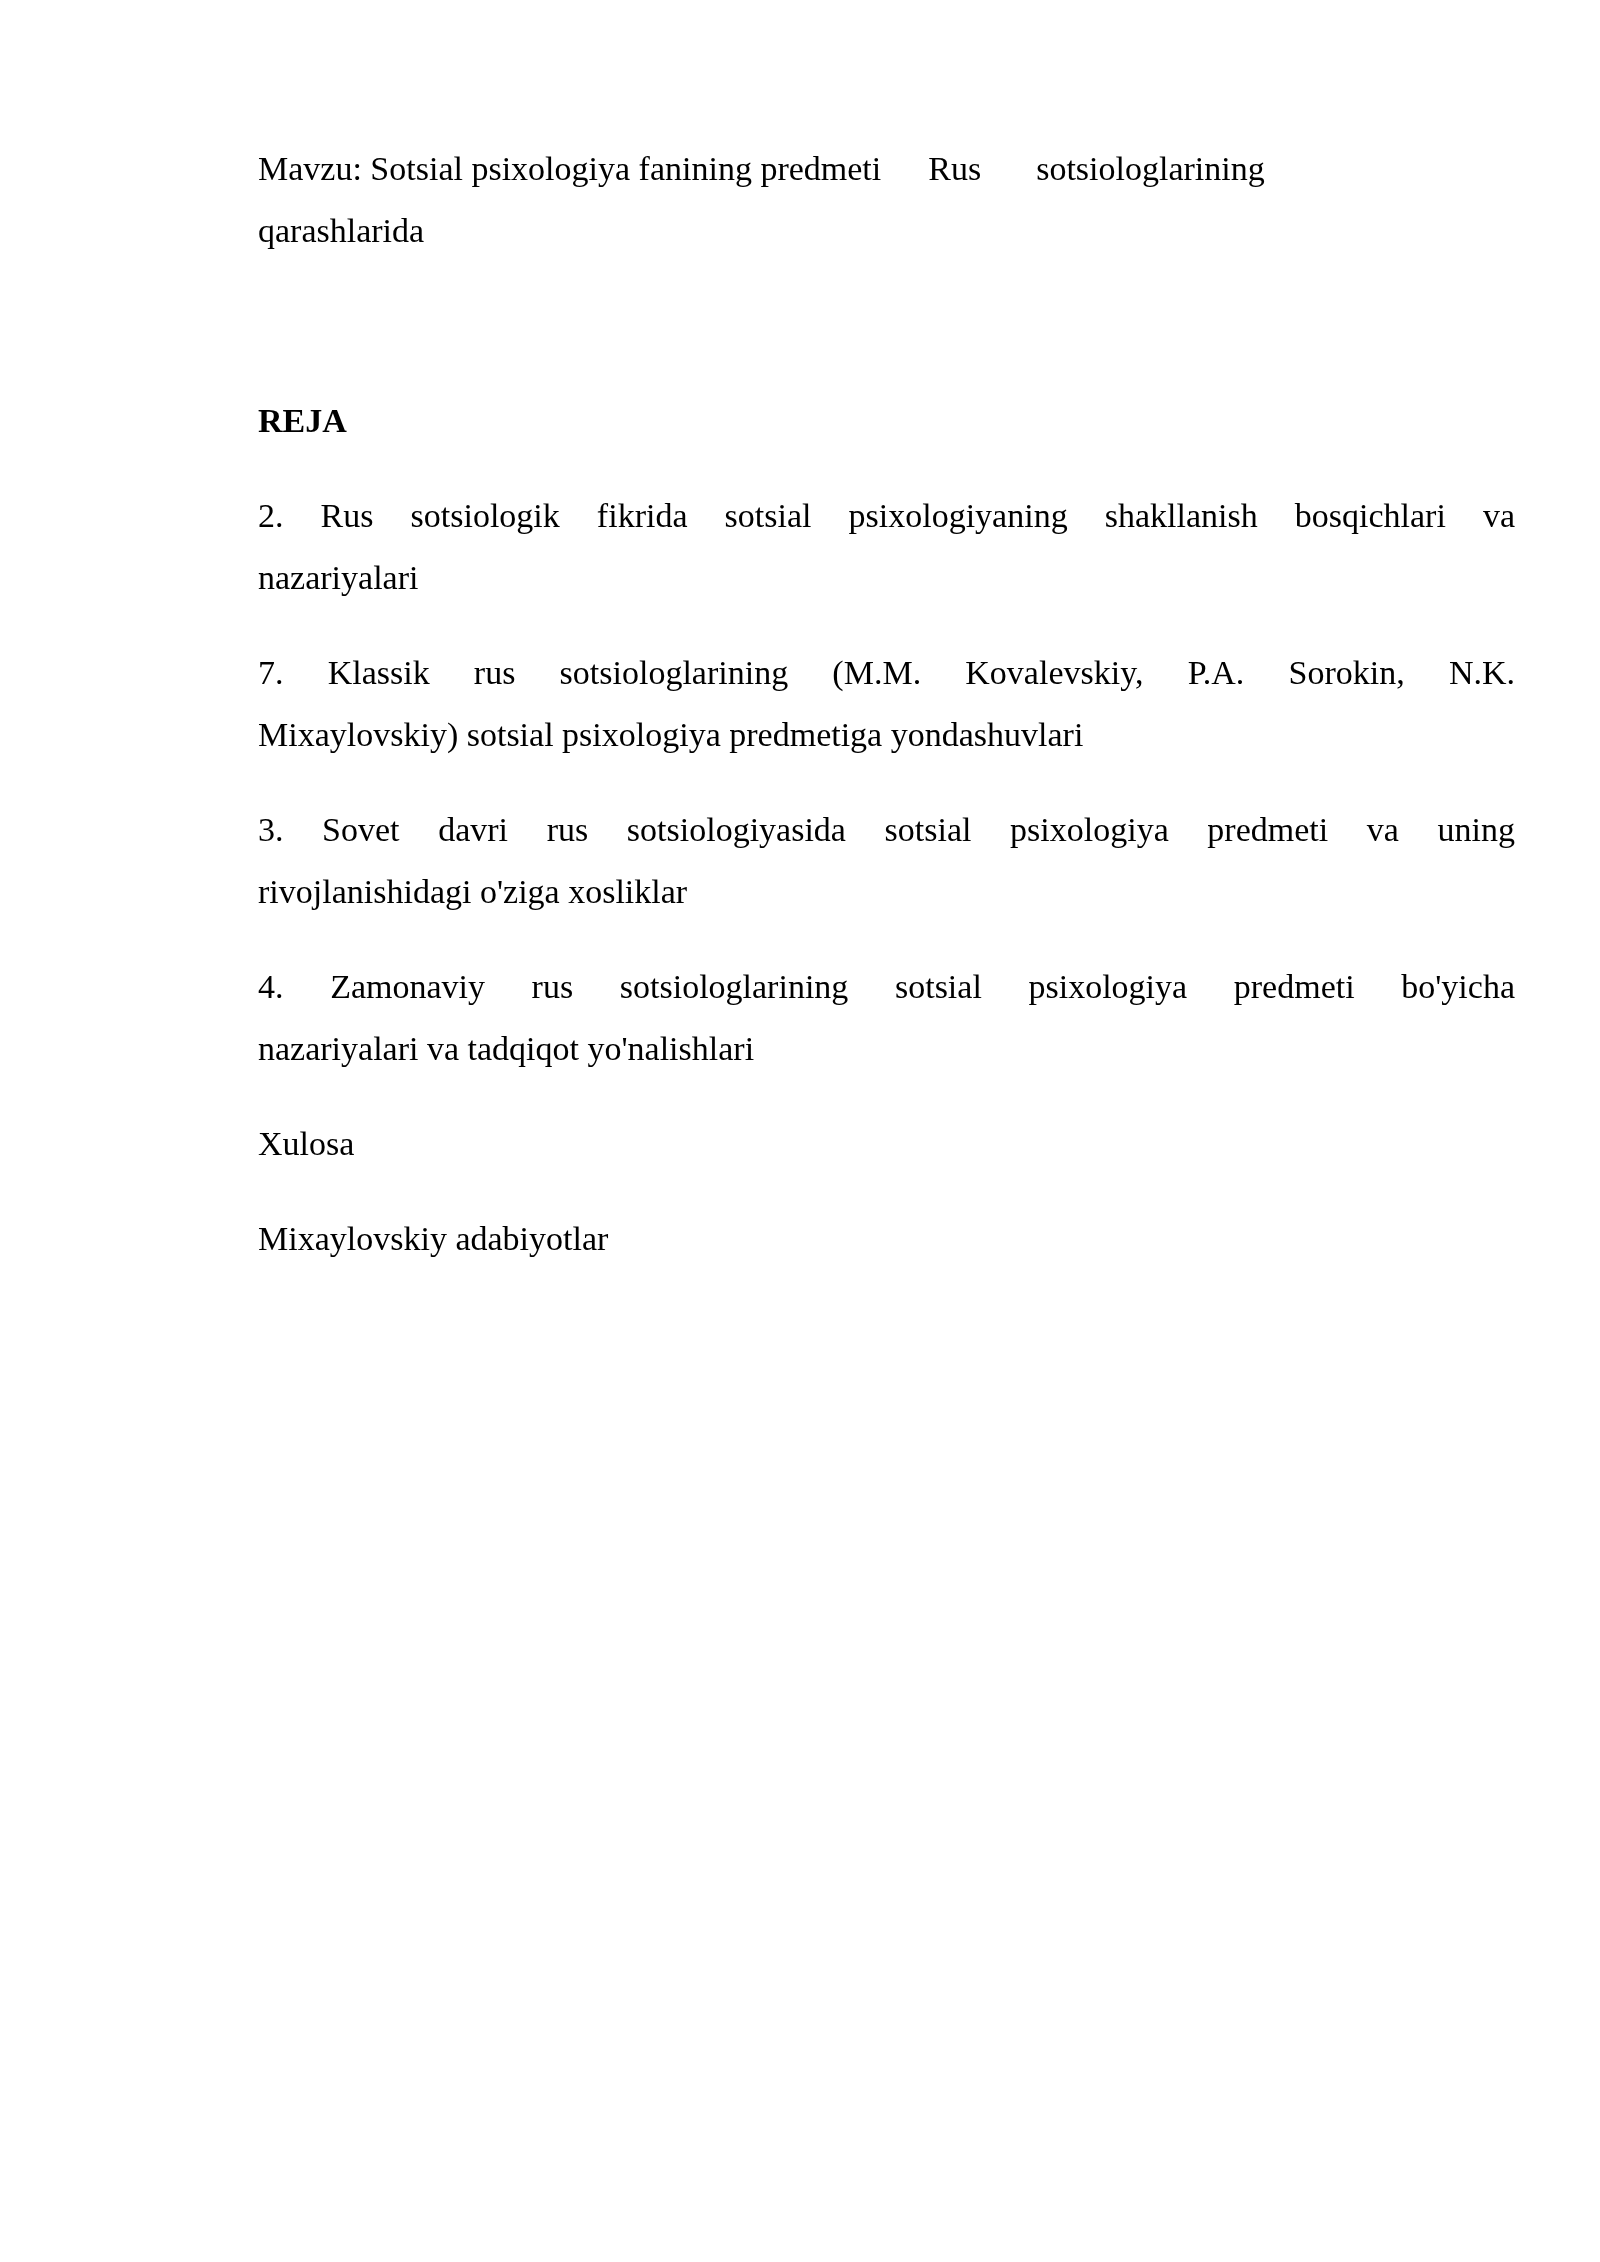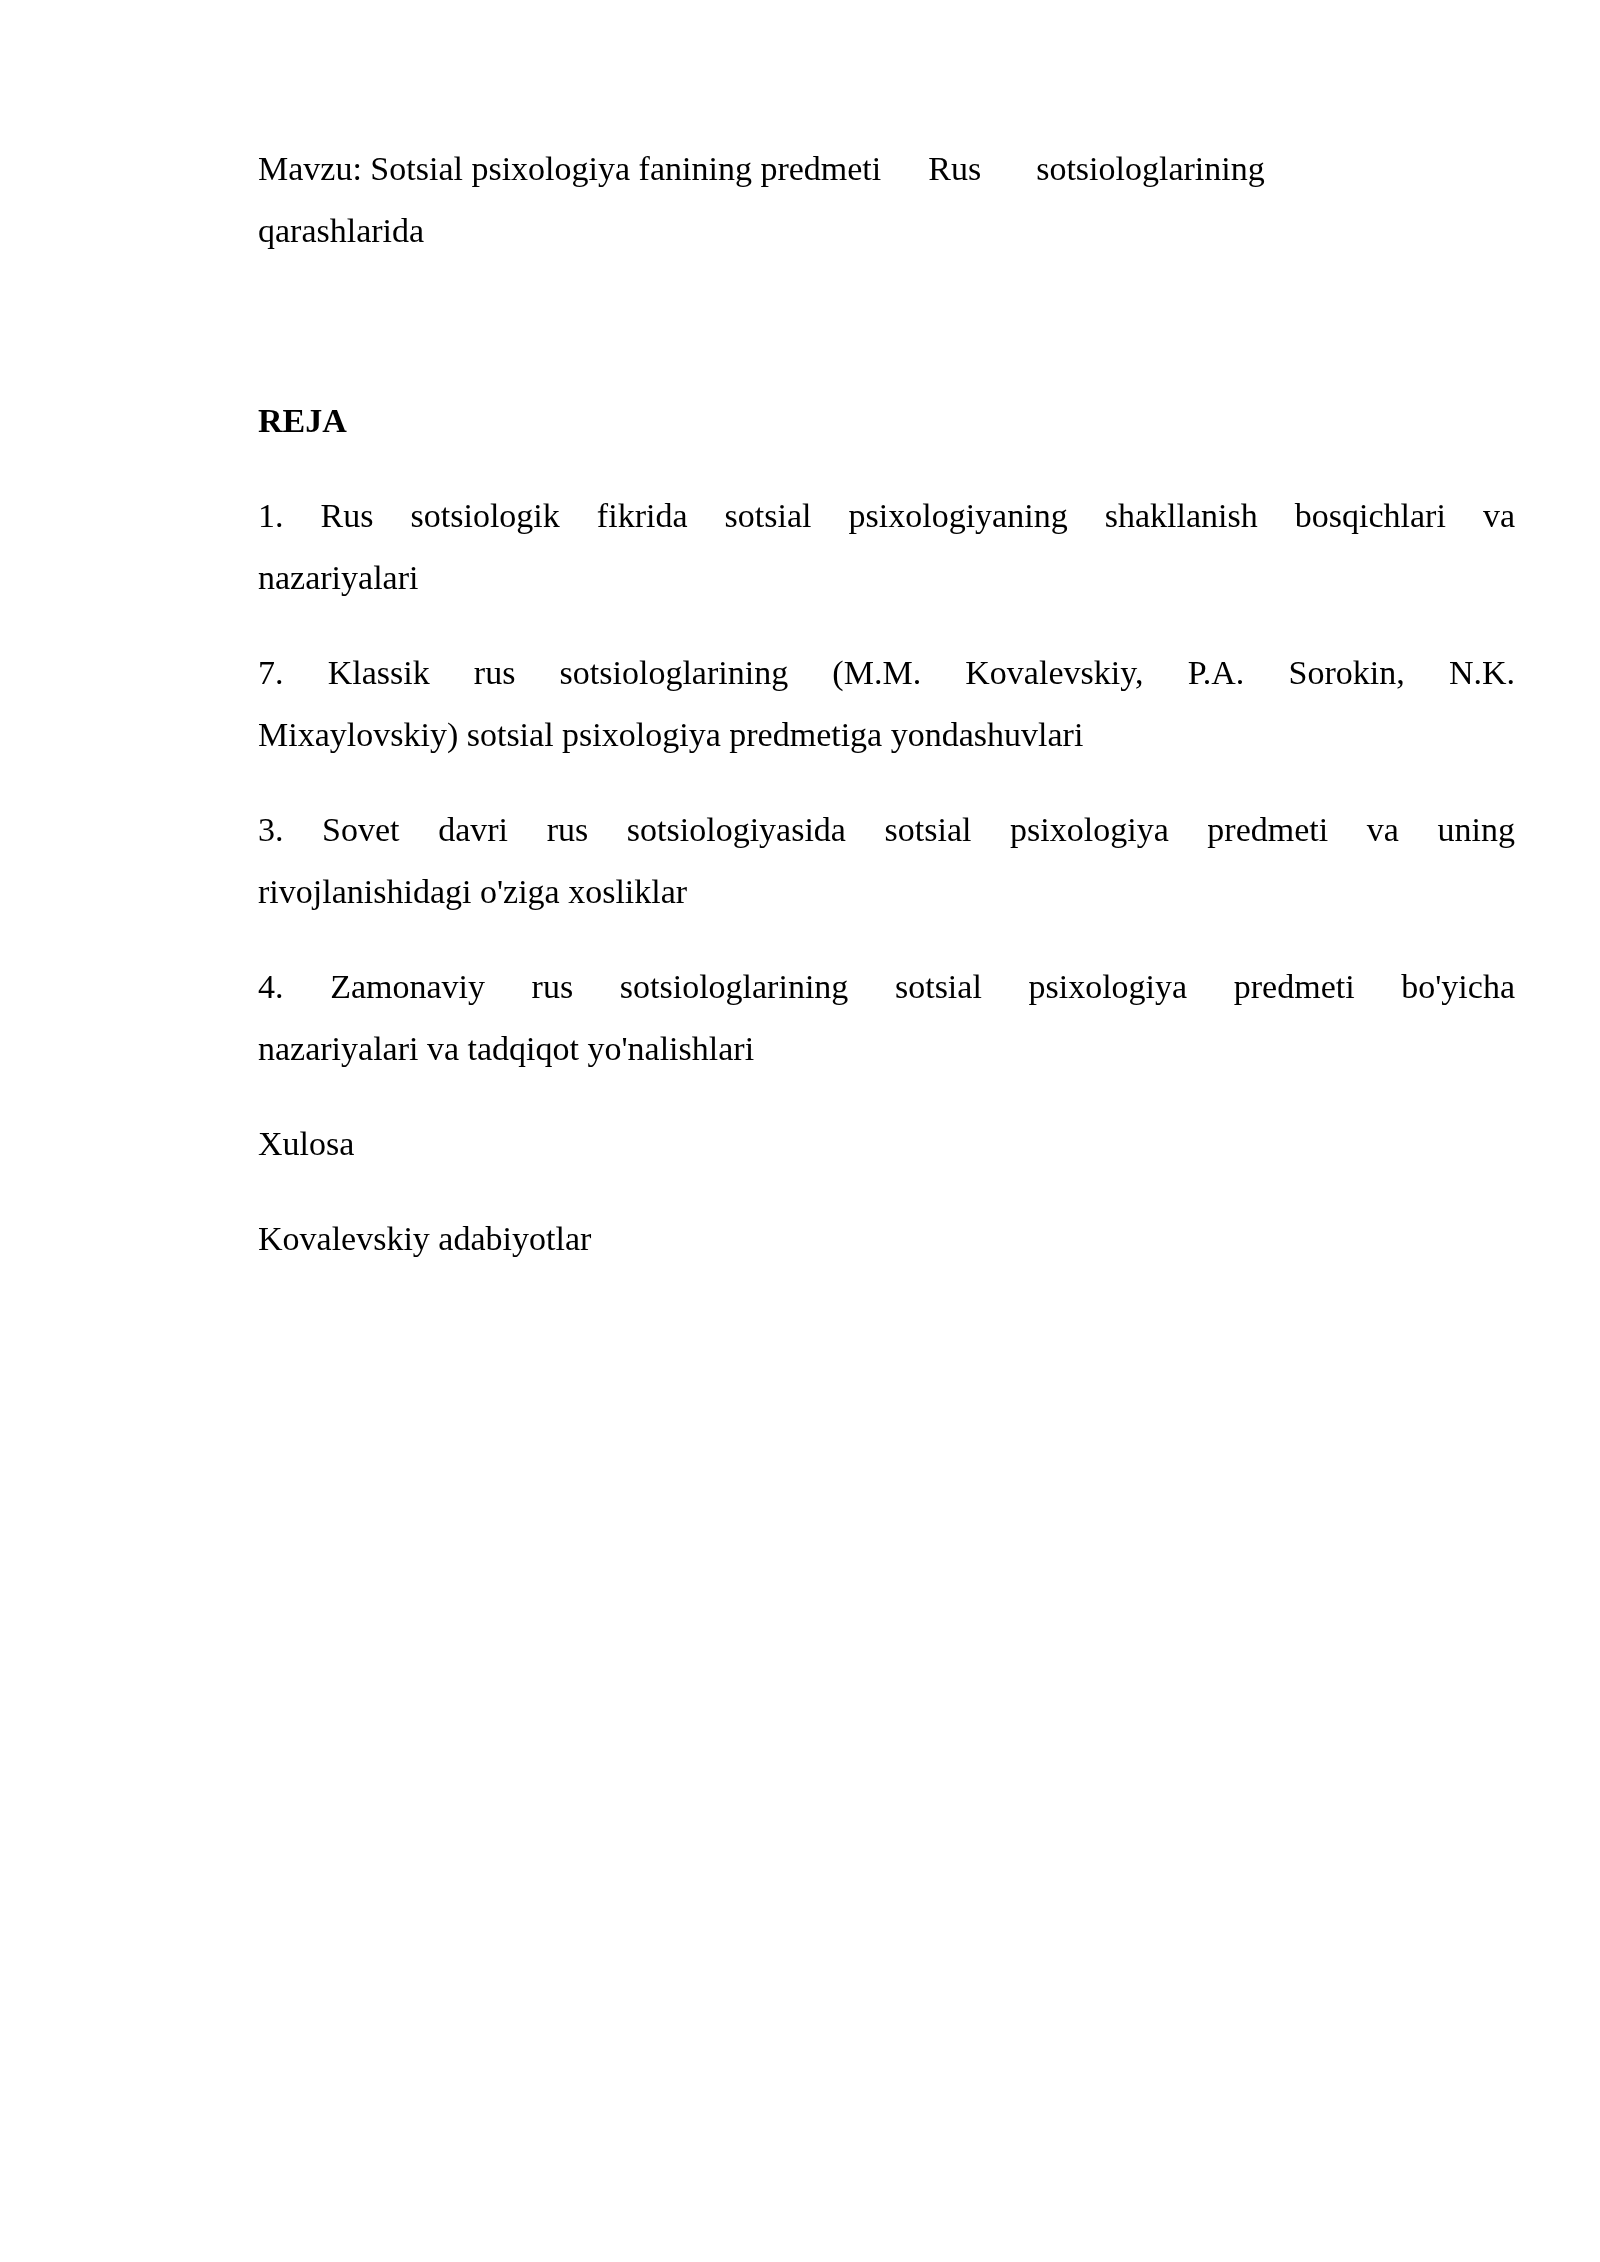--- a/index.html
+++ b/index.html
@@ -57,36 +57,36 @@
     <div class="line"><span>Mavzu: Sotsial psixologiya fanining predmeti</span><span class="tab tab1"></span><span>Rus</span><span class="tab tab2"></span><span>sotsiologlarining</span></div>
     <div class="line">qarashlarida</div>
   </div>
 
   <div class="empty-line"></div>
 
   <div class="para heading">REJA</div>
 
 
   <div class="para">
-    <div class="line just">1. Rus sotsiologik fikrida sotsial psixologiyaning shakllanish bosqichlari va</div>
+    <div class="line just">2. Rus sotsiologik fikrida sotsial psixologiyaning shakllanish bosqichlari va</div>
     <div class="line">nazariyalari</div>
   </div>
 
   <div class="para">
     <div class="line just">7. Klassik rus sotsiologlarining (M.M. Kovalevskiy, P.A. Sorokin, N.K.</div>
     <div class="line">Mixaylovskiy) sotsial psixologiya predmetiga yondashuvlari</div>
   </div>
 
   <div class="para">
     <div class="line just">3. Sovet davri rus sotsiologiyasida sotsial psixologiya predmeti va uning</div>
     <div class="line">rivojlanishidagi o'ziga xosliklar</div>
   </div>
 
   <div class="para">
     <div class="line just">4. Zamonaviy rus sotsiologlarining sotsial psixologiya predmeti bo'yicha</div>
     <div class="line">nazariyalari va tadqiqot yo'nalishlari</div>
   </div>
 
   <div class="para">Xulosa</div>
 
-  <div class="para">Kovalevskiy adabiyotlar</div>
+  <div class="para">Mixaylovskiy adabiyotlar</div>
 
 </div>
 
 </body></html>

